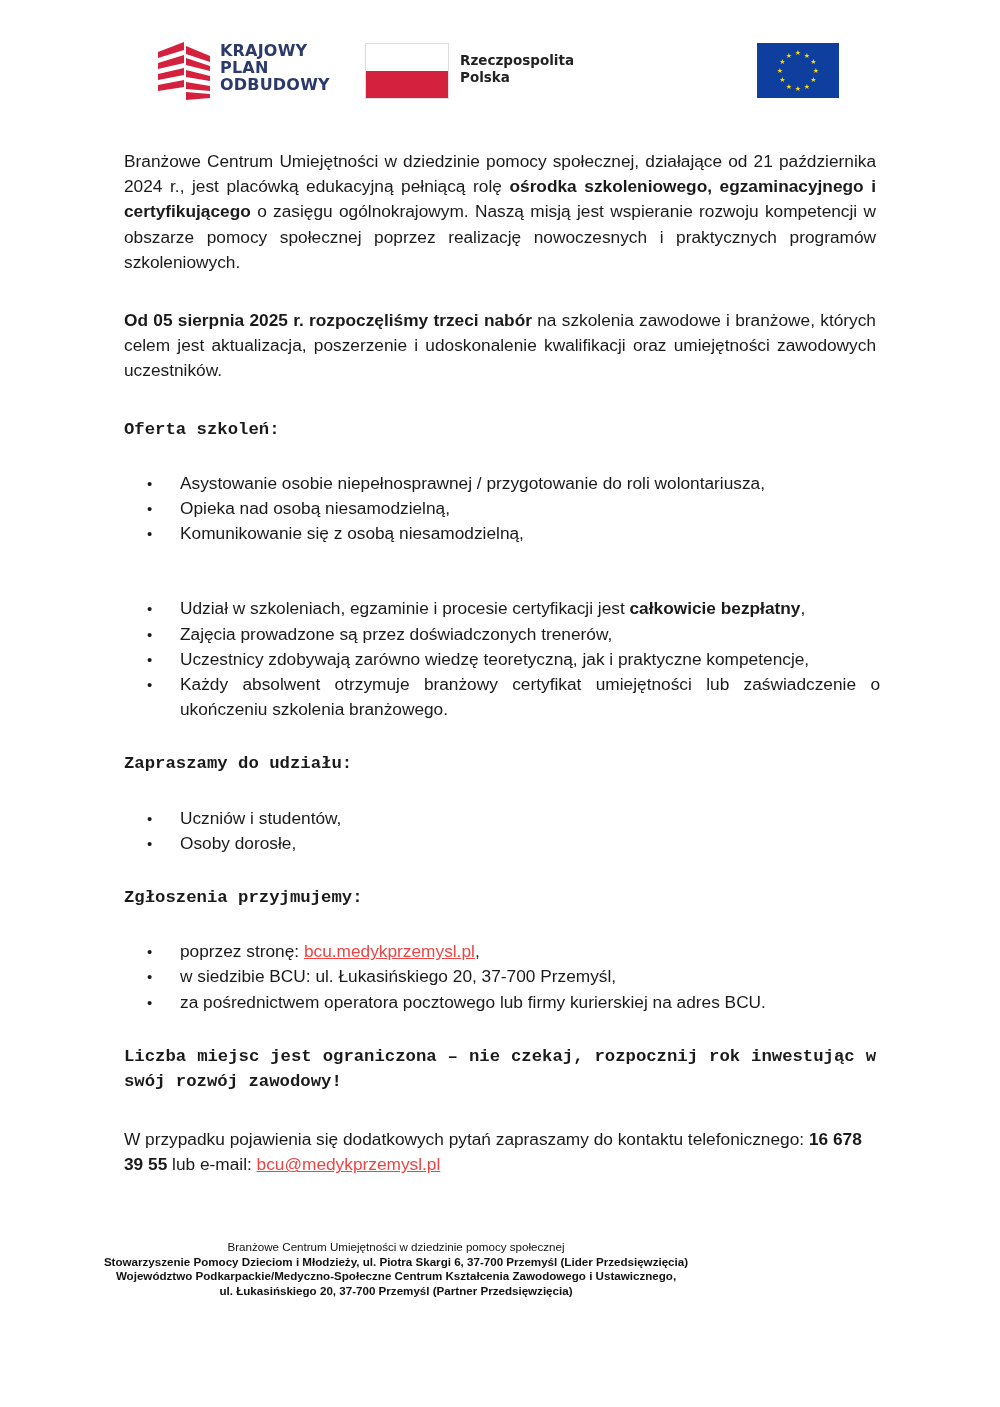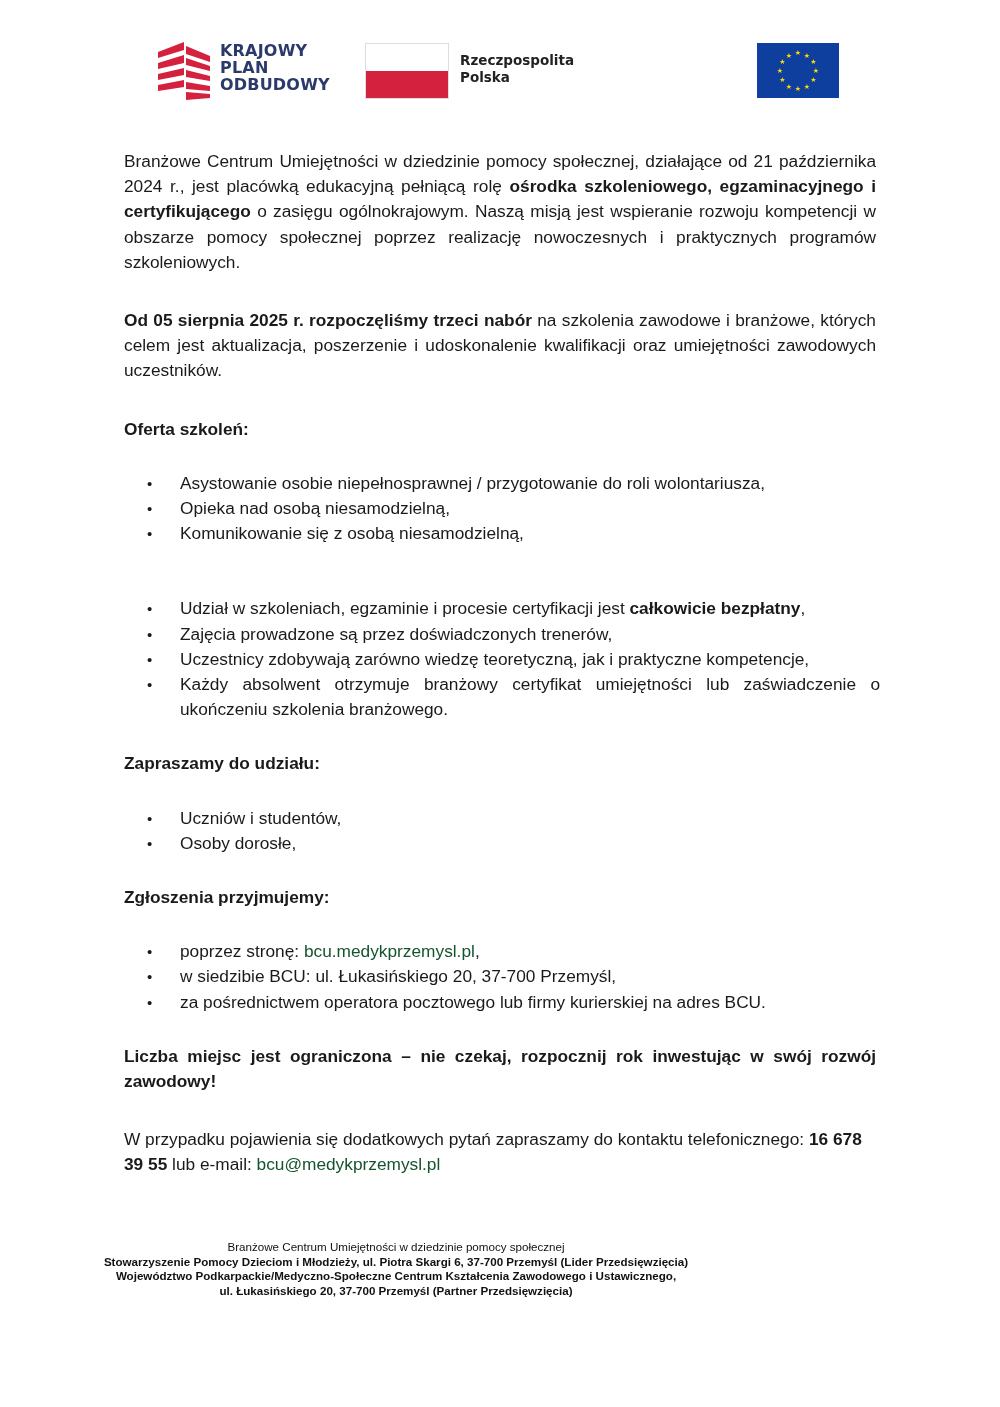--- a/index.html
+++ b/index.html
@@ -21,26 +21,26 @@
     .eu-text .strong { font-weight: bold; }
     .eu-flag { position: absolute; left: 757px; top: 3px; width: 82px; height: 55px; background: #0f3f9e; }
 
     
     .content { position: absolute; left: 120px; top: 145px; width: 760px;
                font-family: "Liberation Sans Narrow", "Liberation Sans", sans-serif;
                font-size: 17.3px; line-height: 25.2px; color: #1a1a1a; }
     .content p { margin: 4px; }
     .justify { text-align: justify; }
     .gap { height: 25px; }
-    .head { font-weight: bold; margin: 0; }
+    .head { font-weight: bold; margin: 0; font-family: Liberation Mono, monospace; }
     ul.bullets { list-style: none; margin: 0; padding: 0; }
     ul.bullets li { position: relative; padding-left: 60px; text-align: justify; }
     ul.bullets li::before { content: "\2022"; position: absolute; left: 27px; top: 0; font-size: 15px; }
     b { font-weight: bold; }
-    a.link { color: #14532d; }
+    a.link { color: #ef4444; text-decoration: underline; }
 
     
     .footer { position: absolute; left: 0; top: 1240px; width: 792px; text-align: center;
               font-family: "Liberation Sans", sans-serif; font-size: 11.6px; line-height: 14.6px; color: #111; }
     .footer .b { font-weight: bold; }
   </style>
 </head>
 <body>
 
 <div class="logos">

